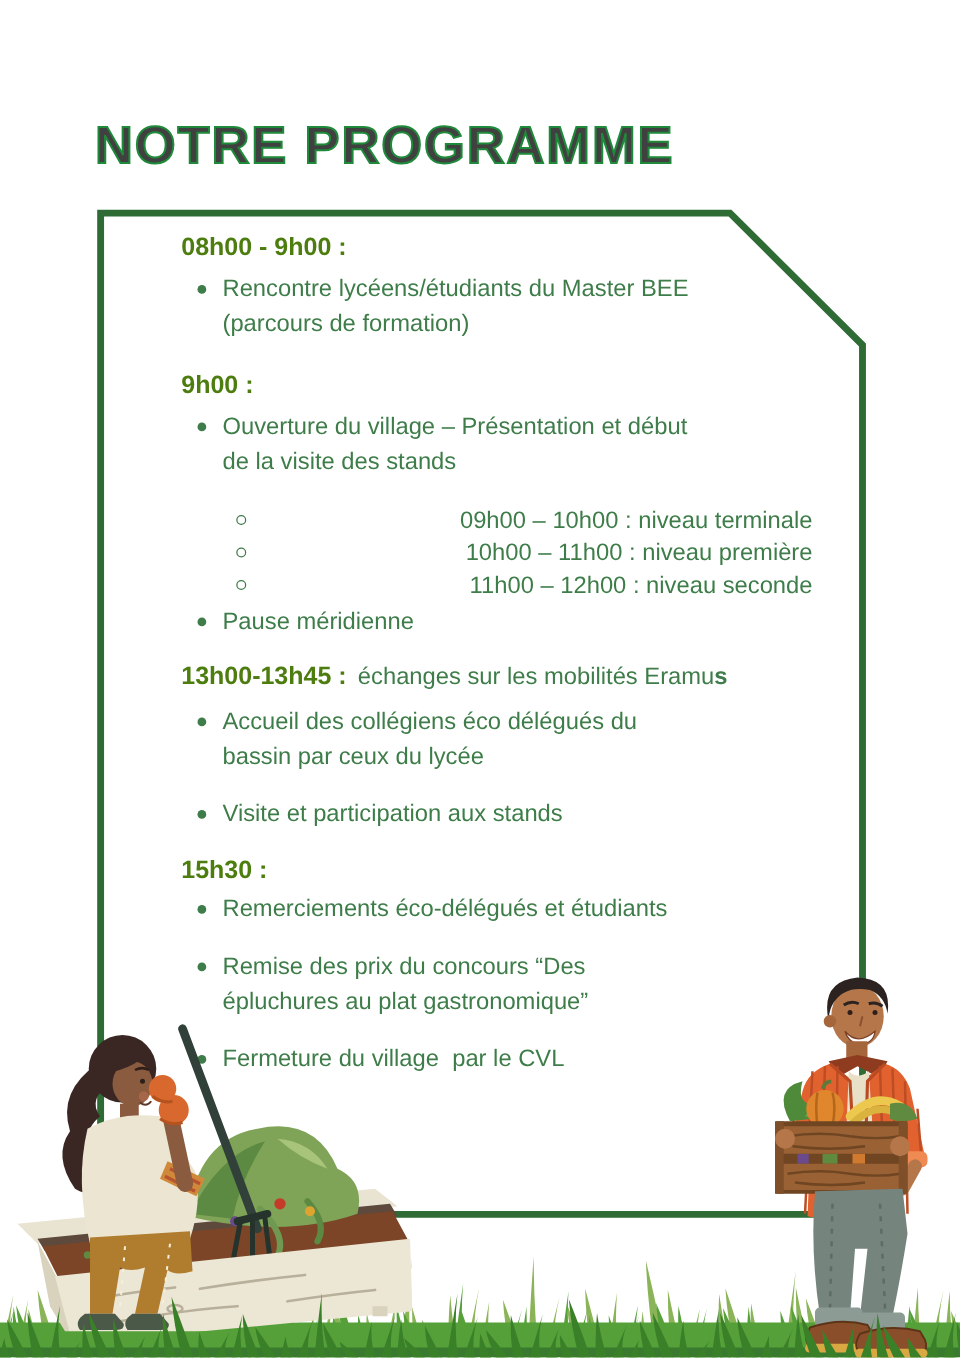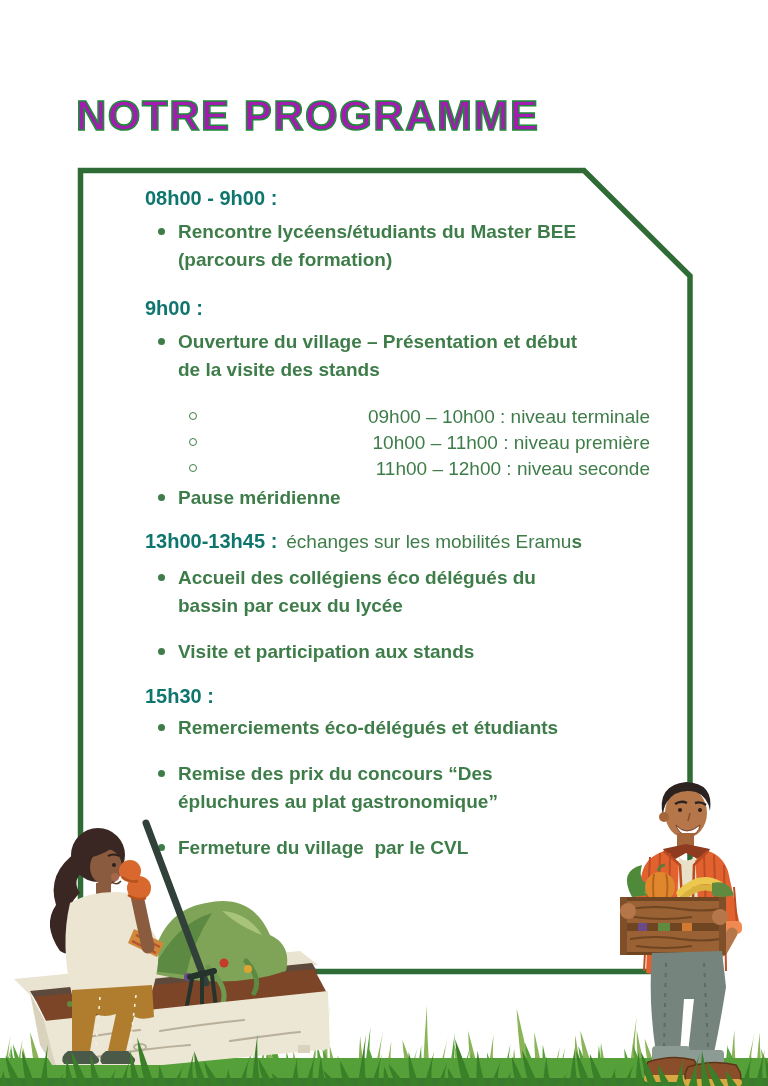--- a/index.html
+++ b/index.html
@@ -5,38 +5,38 @@
   html,body{margin:0;padding:0;}
   body{
     width:768px;height:1086px;position:relative;overflow:hidden;
     background:#ffffff;font-family:"Liberation Sans",sans-serif;
   }
   .abs{position:absolute;}
   
   .title{
     left:76px;top:92px;z-index:2;
     font-size:42px;font-weight:bold;letter-spacing:1.5px;
-    color:#a21caf;-webkit-text-stroke:1.6px #1e8a3a;
+    color:#404040;-webkit-text-stroke:1.6px #1e8a3a;
     white-space:nowrap;
   }
   
   .border-svg{left:0;top:0;z-index:0;}
   
   .prog-text{
     left:145px;top:186px;width:505px;z-index:1;
     color:#3e7d49;font-size:19px;line-height:28px;
   }
-  .time{color:#0f766e;font-weight:bold;font-size:20px;line-height:24px;}
+  .time{color:#4d7c0f;font-weight:bold;font-size:20px;line-height:24px;}
   .s1 .time{margin-top:0;}
   .s2 .time{margin-top:22px;}
   .s3 .time{margin-top:24px;}
   .s4{margin-top:16px;line-height:28px;}
   .s5 .time{margin-top:14px;}
   .s6 .time{margin-top:18px;}
-  ul.bullets{list-style:none;margin:8px 0 0;padding:0 0 0 33px;font-weight:bold;}
+  ul.bullets{list-style:none;margin:8px 0 0;padding:0 0 0 33px;}
   .s3 ul.bullets{margin-top:2px;}
   .s6 ul.bullets{margin-top:6px;}
   ul.bullets > li{position:relative;}
   ul.bullets > li + li{margin-top:18px;}
   ul.bullets > li::before{
     content:"";position:absolute;left:-20px;top:10px;
     width:7px;height:7px;border-radius:50%;background:#3e7d49;
   }
   ul.subs{list-style:none;margin:20px 0 0;padding:0 0 0 65px;line-height:26px;text-align:right;}
   ul.subs > li{position:relative;}

